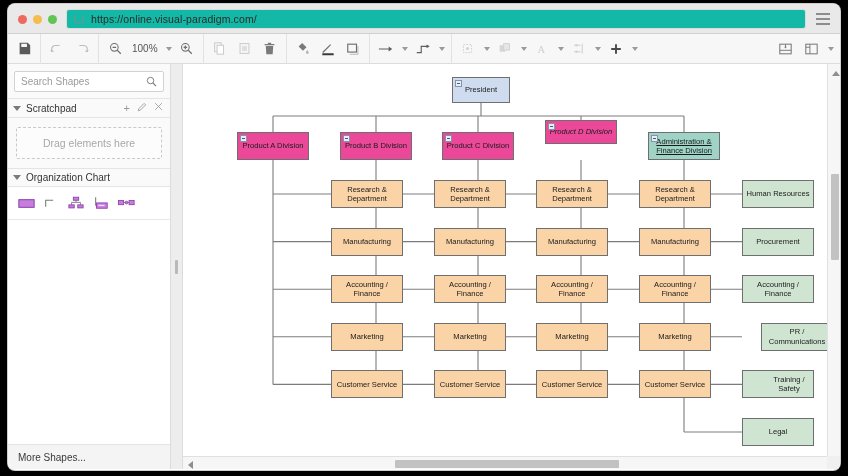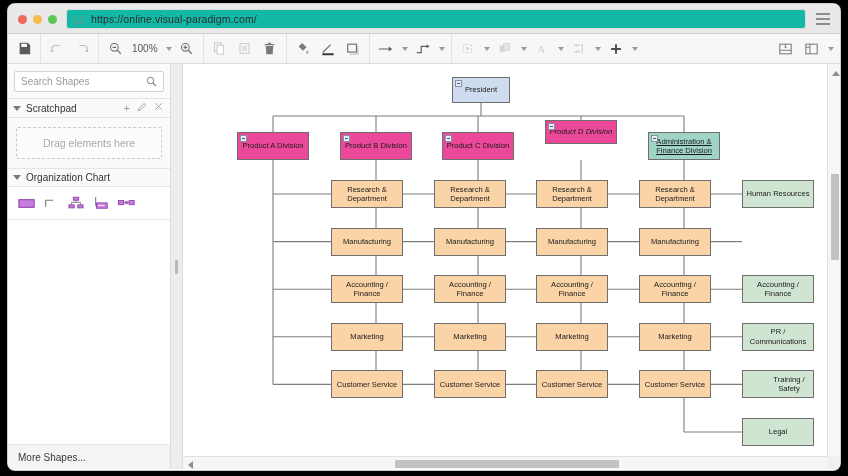--- a/index.html
+++ b/index.html
@@ -488,24 +488,27 @@
           <div class="node peach" style="left: 456px; top: 306.4px; width: 72px; height: 28px;">
             <span>Customer Service</span>
           </div>
           <div class="node teal" style="left: 465px; top: 68px; width: 72px; height: 28px; text-decoration: underline;">
             <span>Administration &amp; Finance Division</span>
             <span class="minus"></span>
           </div>
           <div class="node mint" style="left: 559px; top: 116px; width: 72px; height: 28px;">
             <span>Human Resources</span>
           </div>
+          <div class="node mint" style="left: 559px; top: 163.6px; width: 72px; height: 28px;">
+            <span>Procurement</span>
+          </div>
           <div class="node mint" style="left: 559px; top: 211.2px; width: 72px; height: 28px;">
             <span>Accounting / Finance</span>
           </div>
-          <div class="node mint" style="left: 559px; top: 258.8px; width: 72px; height: 28px;">
+          <div class="node mint" style="left: 578px; top: 258.8px; width: 72px; height: 28px;">
             <span>PR / Communications</span>
           </div>
           <div class="node mint" style="left: 559px; top: 306.4px; width: 72px; height: 28px; padding-left: 24px;">
             <span>Training / Safety</span>
           </div>
           <div class="node mint" style="left: 559px; top: 354px; width: 72px; height: 28px;">
             <span>Legal</span>
           </div>
         </div>
 

